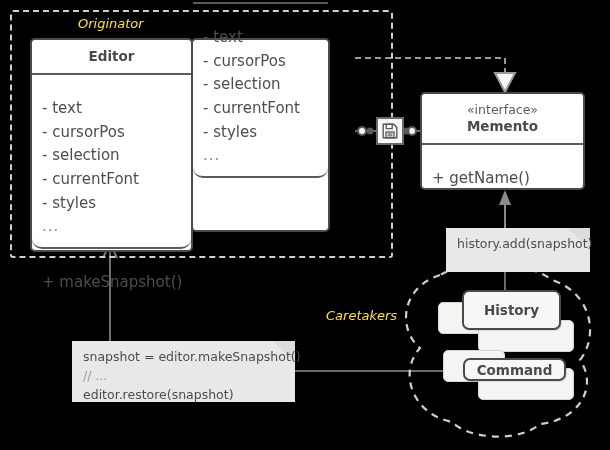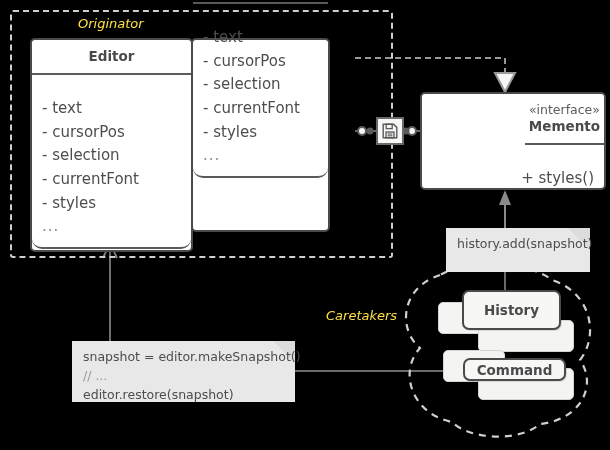--- a/index.html
+++ b/index.html
@@ -204,20 +204,21 @@
     </div>
     <div class="uml-compartment attrs">
       <div class="uml-row">- text</div>
       <div class="uml-row">- cursorPos</div>
       <div class="uml-row">- selection</div>
       <div class="uml-row">- currentFont</div>
       <div class="uml-row">- styles</div>
       <div class="uml-row ellipsis-row">...</div>
     </div>
     <div class="uml-compartment">
+      <div class="uml-row">+ makeSnapshot()</div>
     </div>
   </div>
 
   <div class="uml-class" style="left:191px; top:38px; width:139px; height:194px;justify-content:flex-end;">
     <div class="uml-title">
       <span>Snapshot</span>
     </div>
     <div class="uml-compartment attrs">
       <div class="uml-row">- text</div>
       <div class="uml-row">- cursorPos</div>
@@ -232,27 +233,27 @@
   <div class="icon-box" style="left:376px; top:117px; width:28px; height:28px;">
     <svg width="16" height="16" viewBox="0 0 16 16">
       <path d="M1.2 1.2 H11.6 L14.8 4.4 V14.8 H1.2 Z" fill="none" stroke="#5a5a5a" stroke-width="1.4"></path>
       <rect x="4.2" y="1.2" width="6" height="4.4" fill="none" stroke="#5a5a5a" stroke-width="1.3"></rect>
       <rect x="4" y="9" width="8" height="5.8" fill="none" stroke="#5a5a5a" stroke-width="1.3"></rect>
       <line x1="5.6" y1="11" x2="10.4" y2="11" stroke="#5a5a5a" stroke-width="1.1"></line>
       <line x1="5.6" y1="12.8" x2="10.4" y2="12.8" stroke="#5a5a5a" stroke-width="1.1"></line>
     </svg>
   </div>
 
-  <div class="uml-class" style="left:420px; top:92px; width:186px; height:98px;align-items:flex-end;">
+  <div class="uml-class" style="left:420px; top:92px; width:165px; height:98px;">
     <div class="uml-title">
       <span class="uml-stereotype">«interface»</span>
       <span>Memento</span>
     </div>
     <div class="uml-compartment">
-      <div class="uml-row">+ styles()</div>
+      <div class="uml-row">+ getName()</div>
     </div>
   </div>
 
   <div class="note" style="left:446px; top:228px; width:144px; height:44px;">
     <div class="note-line">history.add(snapshot)</div>
   </div>
 
   <div class="stack-shadow" style="left:438px; top:302px; width:52px; height:32px;"></div>
   <div class="stack-shadow" style="left:478px; top:320px; width:96px; height:32px;"></div>
   <div class="stack-main" style="left:462px; top:290px; width:99px; height:40px;">

